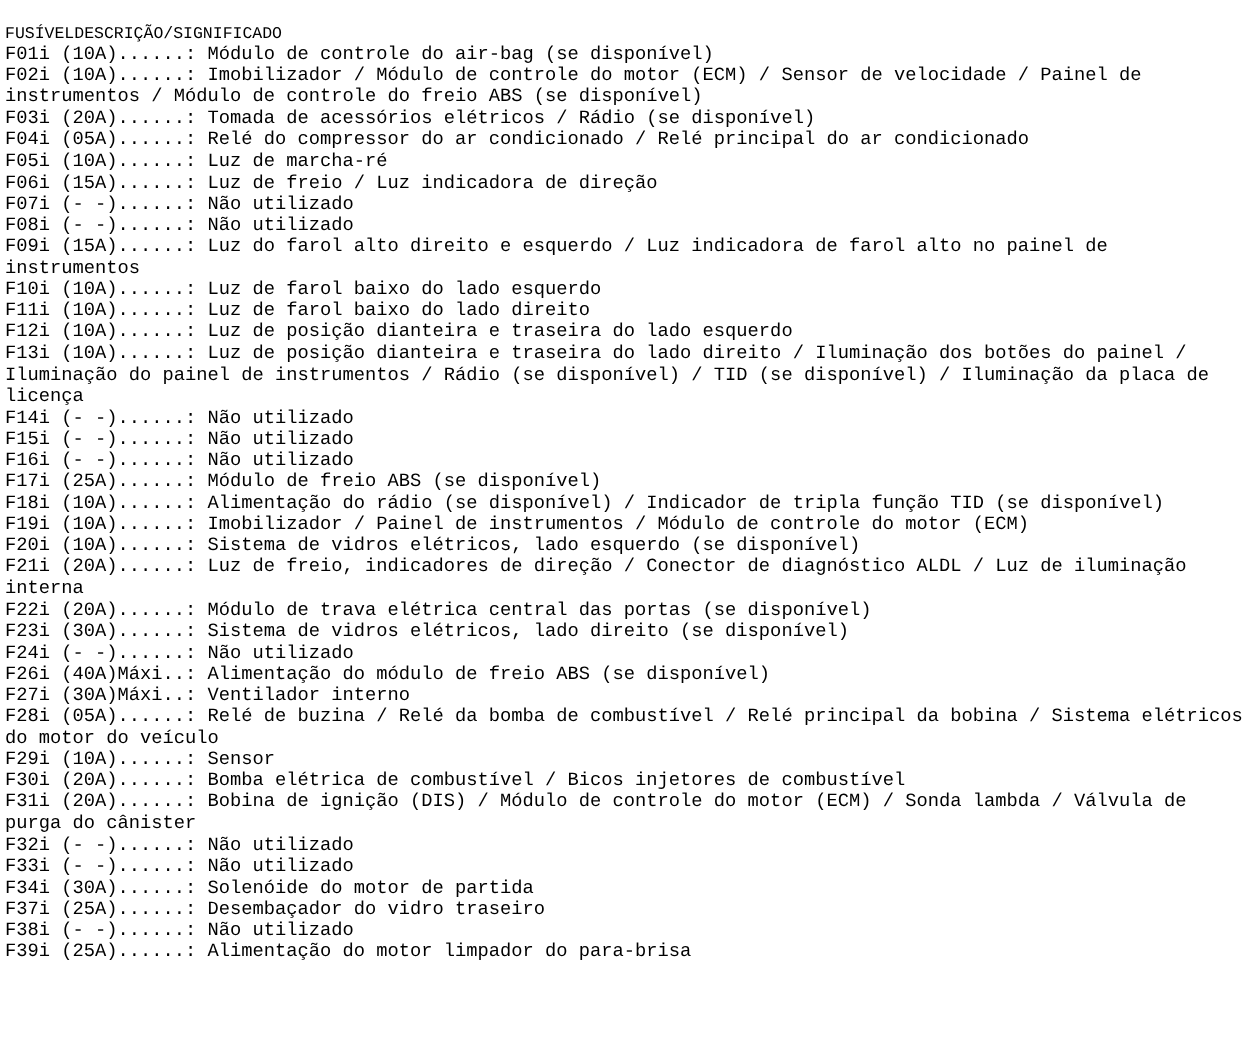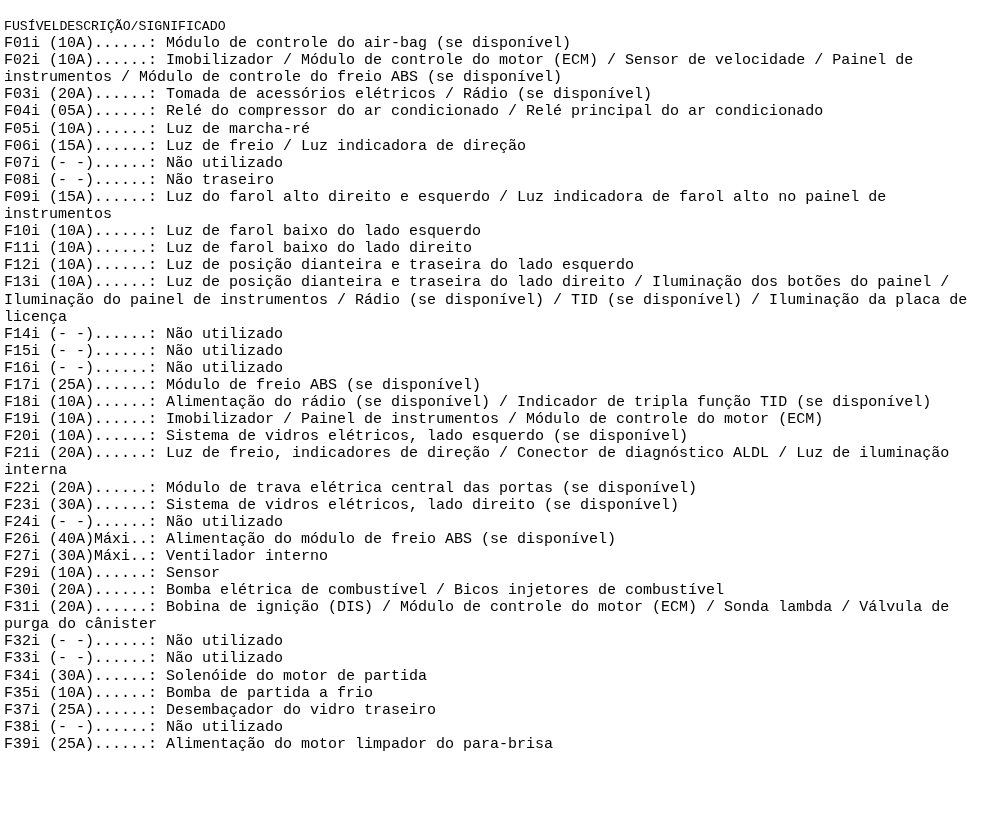--- a/index.html
+++ b/index.html
@@ -40,43 +40,43 @@
 <div id="doc">
   <div class="header-row">FUSÍVELDESCRIÇÃO/SIGNIFICADO</div>
   <div id="rows">
       <div class="row">F01i (10A)......: Módulo de controle do air-bag (se disponível)</div>
       <div class="row">F02i (10A)......: Imobilizador / Módulo de controle do motor (ECM) / Sensor de velocidade / Painel de instrumentos / Módulo de controle do freio ABS (se disponível)</div>
       <div class="row">F03i (20A)......: Tomada de acessórios elétricos / Rádio (se disponível)</div>
       <div class="row">F04i (05A)......: Relé do compressor do ar condicionado / Relé principal do ar condicionado</div>
       <div class="row">F05i (10A)......: Luz de marcha-ré</div>
       <div class="row">F06i (15A)......: Luz de freio / Luz indicadora de direção</div>
       <div class="row">F07i (- -)......: Não utilizado</div>
-      <div class="row">F08i (- -)......: Não traseiro</div>
+      <div class="row">F08i (- -)......: Não utilizado</div>
       <div class="row">F09i (15A)......: Luz do farol alto direito e esquerdo / Luz indicadora de farol alto no painel de instrumentos</div>
       <div class="row">F10i (10A)......: Luz de farol baixo do lado esquerdo</div>
       <div class="row">F11i (10A)......: Luz de farol baixo do lado direito</div>
       <div class="row">F12i (10A)......: Luz de posição dianteira e traseira do lado esquerdo</div>
       <div class="row">F13i (10A)......: Luz de posição dianteira e traseira do lado direito / Iluminação dos botões do painel / Iluminação do painel de instrumentos / Rádio (se disponível) / TID (se disponível) / Iluminação da placa de licença</div>
       <div class="row">F14i (- -)......: Não utilizado</div>
       <div class="row">F15i (- -)......: Não utilizado</div>
       <div class="row">F16i (- -)......: Não utilizado</div>
       <div class="row">F17i (25A)......: Módulo de freio ABS (se disponível)</div>
       <div class="row">F18i (10A)......: Alimentação do rádio (se disponível) / Indicador de tripla função TID (se disponível)</div>
       <div class="row">F19i (10A)......: Imobilizador / Painel de instrumentos / Módulo de controle do motor (ECM)</div>
       <div class="row">F20i (10A)......: Sistema de vidros elétricos, lado esquerdo (se disponível)</div>
       <div class="row">F21i (20A)......: Luz de freio, indicadores de direção / Conector de diagnóstico ALDL / Luz de iluminação interna</div>
       <div class="row">F22i (20A)......: Módulo de trava elétrica central das portas (se disponível)</div>
       <div class="row">F23i (30A)......: Sistema de vidros elétricos, lado direito (se disponível)</div>
       <div class="row">F24i (- -)......: Não utilizado</div>
       <div class="row">F26i (40A)Máxi..: Alimentação do módulo de freio ABS (se disponível)</div>
       <div class="row">F27i (30A)Máxi..: Ventilador interno</div>
+      <div class="row">F28i (05A)......: Relé de buzina / Relé da bomba de combustível / Relé principal da bobina / Sistema elétricos do motor do veículo</div>
       <div class="row">F29i (10A)......: Sensor</div>
       <div class="row">F30i (20A)......: Bomba elétrica de combustível / Bicos injetores de combustível</div>
       <div class="row">F31i (20A)......: Bobina de ignição (DIS) / Módulo de controle do motor (ECM) / Sonda lambda / Válvula de purga do cânister</div>
       <div class="row">F32i (- -)......: Não utilizado</div>
       <div class="row">F33i (- -)......: Não utilizado</div>
       <div class="row">F34i (30A)......: Solenóide do motor de partida</div>
-      <div class="row">F35i (10A)......: Bomba de partida a frio</div>
       <div class="row">F37i (25A)......: Desembaçador do vidro traseiro</div>
       <div class="row">F38i (- -)......: Não utilizado</div>
       <div class="row">F39i (25A)......: Alimentação do motor limpador do para-brisa</div>
     </div>
 </div>
 
 </body></html>

